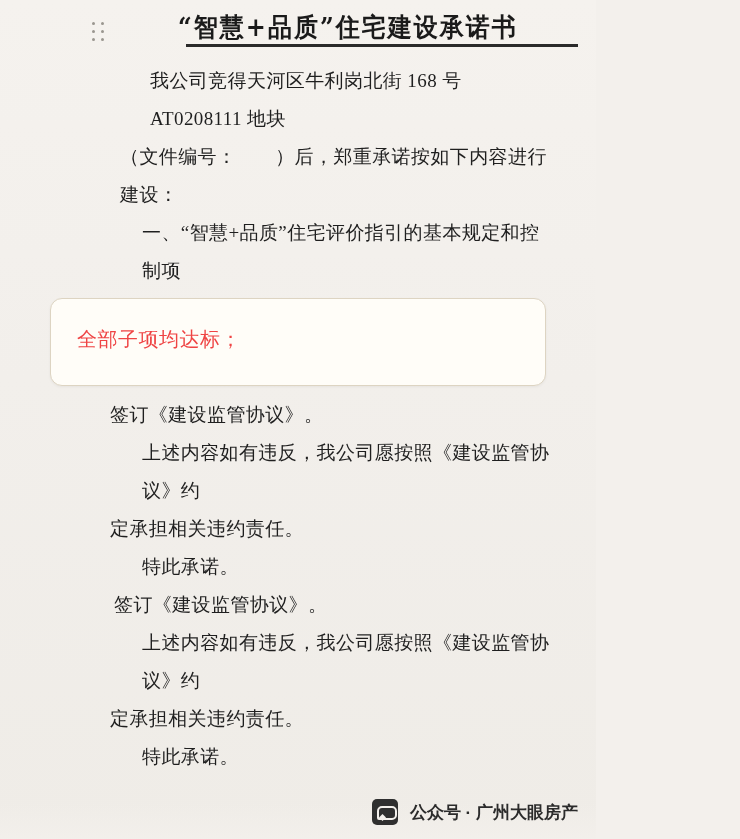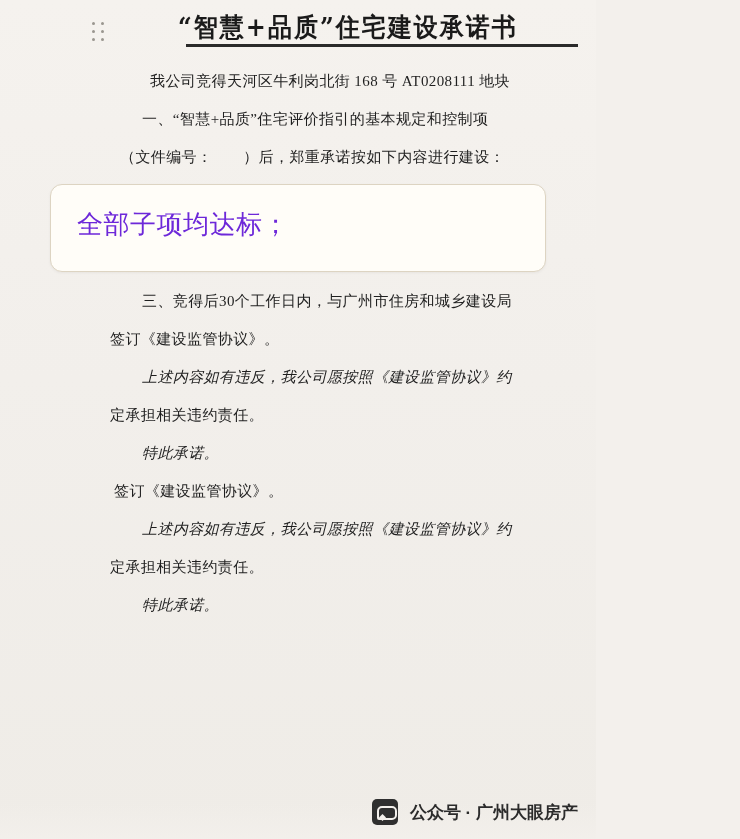--- a/index.html
+++ b/index.html
@@ -66,48 +66,48 @@
     height: 3px;
     background: #2a2a2a;
   }
 
   
   .body-text {
     position: relative;
     padding: 0 42px 0 42px;
   }
   .p {
-    font-size: 15px;
+    font-size: 19px;
     line-height: 38px;
     color: #1f1f1f;
     letter-spacing: 0.4px;
     text-align: left;
   }
   .indent-1 { text-indent: 0; padding-left: 108px; }
   .indent-2 { text-indent: 0; padding-left: 78px; }
   .indent-3 { text-indent: 0; padding-left: 100px; }
   .indent-4 { text-indent: 0; padding-left: 68px; }
-  .indent-5 { text-indent: 0; padding-left: 100px; font-style: italic; }
+  .indent-5 { text-indent: 0; padding-left: 100px; }
   .indent-6 { text-indent: 0; padding-left: 72px; }
 
   
   .highlight-box {
     position: relative;
     margin: 8px 8px 10px 8px;
     background: #fffdf8;
     border: 1.5px solid #ddd4c2;
     border-radius: 12px;
     box-shadow: 0 1px 3px rgba(0,0,0,0.05);
     padding: 16px 22px 22px 22px;
   }
   .hl-line {
-    font-size: 26px;
+    font-size: 20px;
     line-height: 48px;
     letter-spacing: 0.5px;
-    color: #6d28d9;
+    color: #ef4444;
     white-space: nowrap;
   }
   .hl-line.first { padding-left: 4px; }
   .hl-line.ind { padding-left: 56px; }
 
   
   .watermark {
     position: absolute;
     right: 18px;
     bottom: 14px;
@@ -167,28 +167,27 @@
         <i></i>
         <i></i>
     </div>
     <div class="doc-title">“智慧+品质”住宅建设承诺书</div>
     <div class="title-rule"></div>
   </div>
 
   <div class="body-text">
 
     <div class="p indent-1">我公司竞得天河区牛利岗北街 168 号 AT0208111 地块</div>
+    <div class="p indent-2">（文件编号：　　）后，郑重承诺按如下内容进行建设：</div>
     <div class="p indent-3">一、“智慧+品质”住宅评价指引的基本规定和控制项</div>
-    <div class="p indent-2">（文件编号：　　）后，郑重承诺按如下内容进行建设：</div>
 
     <div class="highlight-box">
       <div class="hl-line first">全部子项均达标；</div>
     </div>
 
-    <div class="p indent-3">三、竞得后30个工作日内，与广州市住房和城乡建设局</div>
     <div class="p indent-4">签订《建设监管协议》。</div>
     <div class="p indent-5">上述内容如有违反，我公司愿按照《建设监管协议》约</div>
     <div class="p indent-4">定承担相关违约责任。</div>
     <div class="p indent-5">特此承诺。</div>
     <div class="p indent-6">签订《建设监管协议》。</div>
     <div class="p indent-5">上述内容如有违反，我公司愿按照《建设监管协议》约</div>
     <div class="p indent-4">定承担相关违约责任。</div>
     <div class="p indent-5">特此承诺。</div>
 
   </div>

